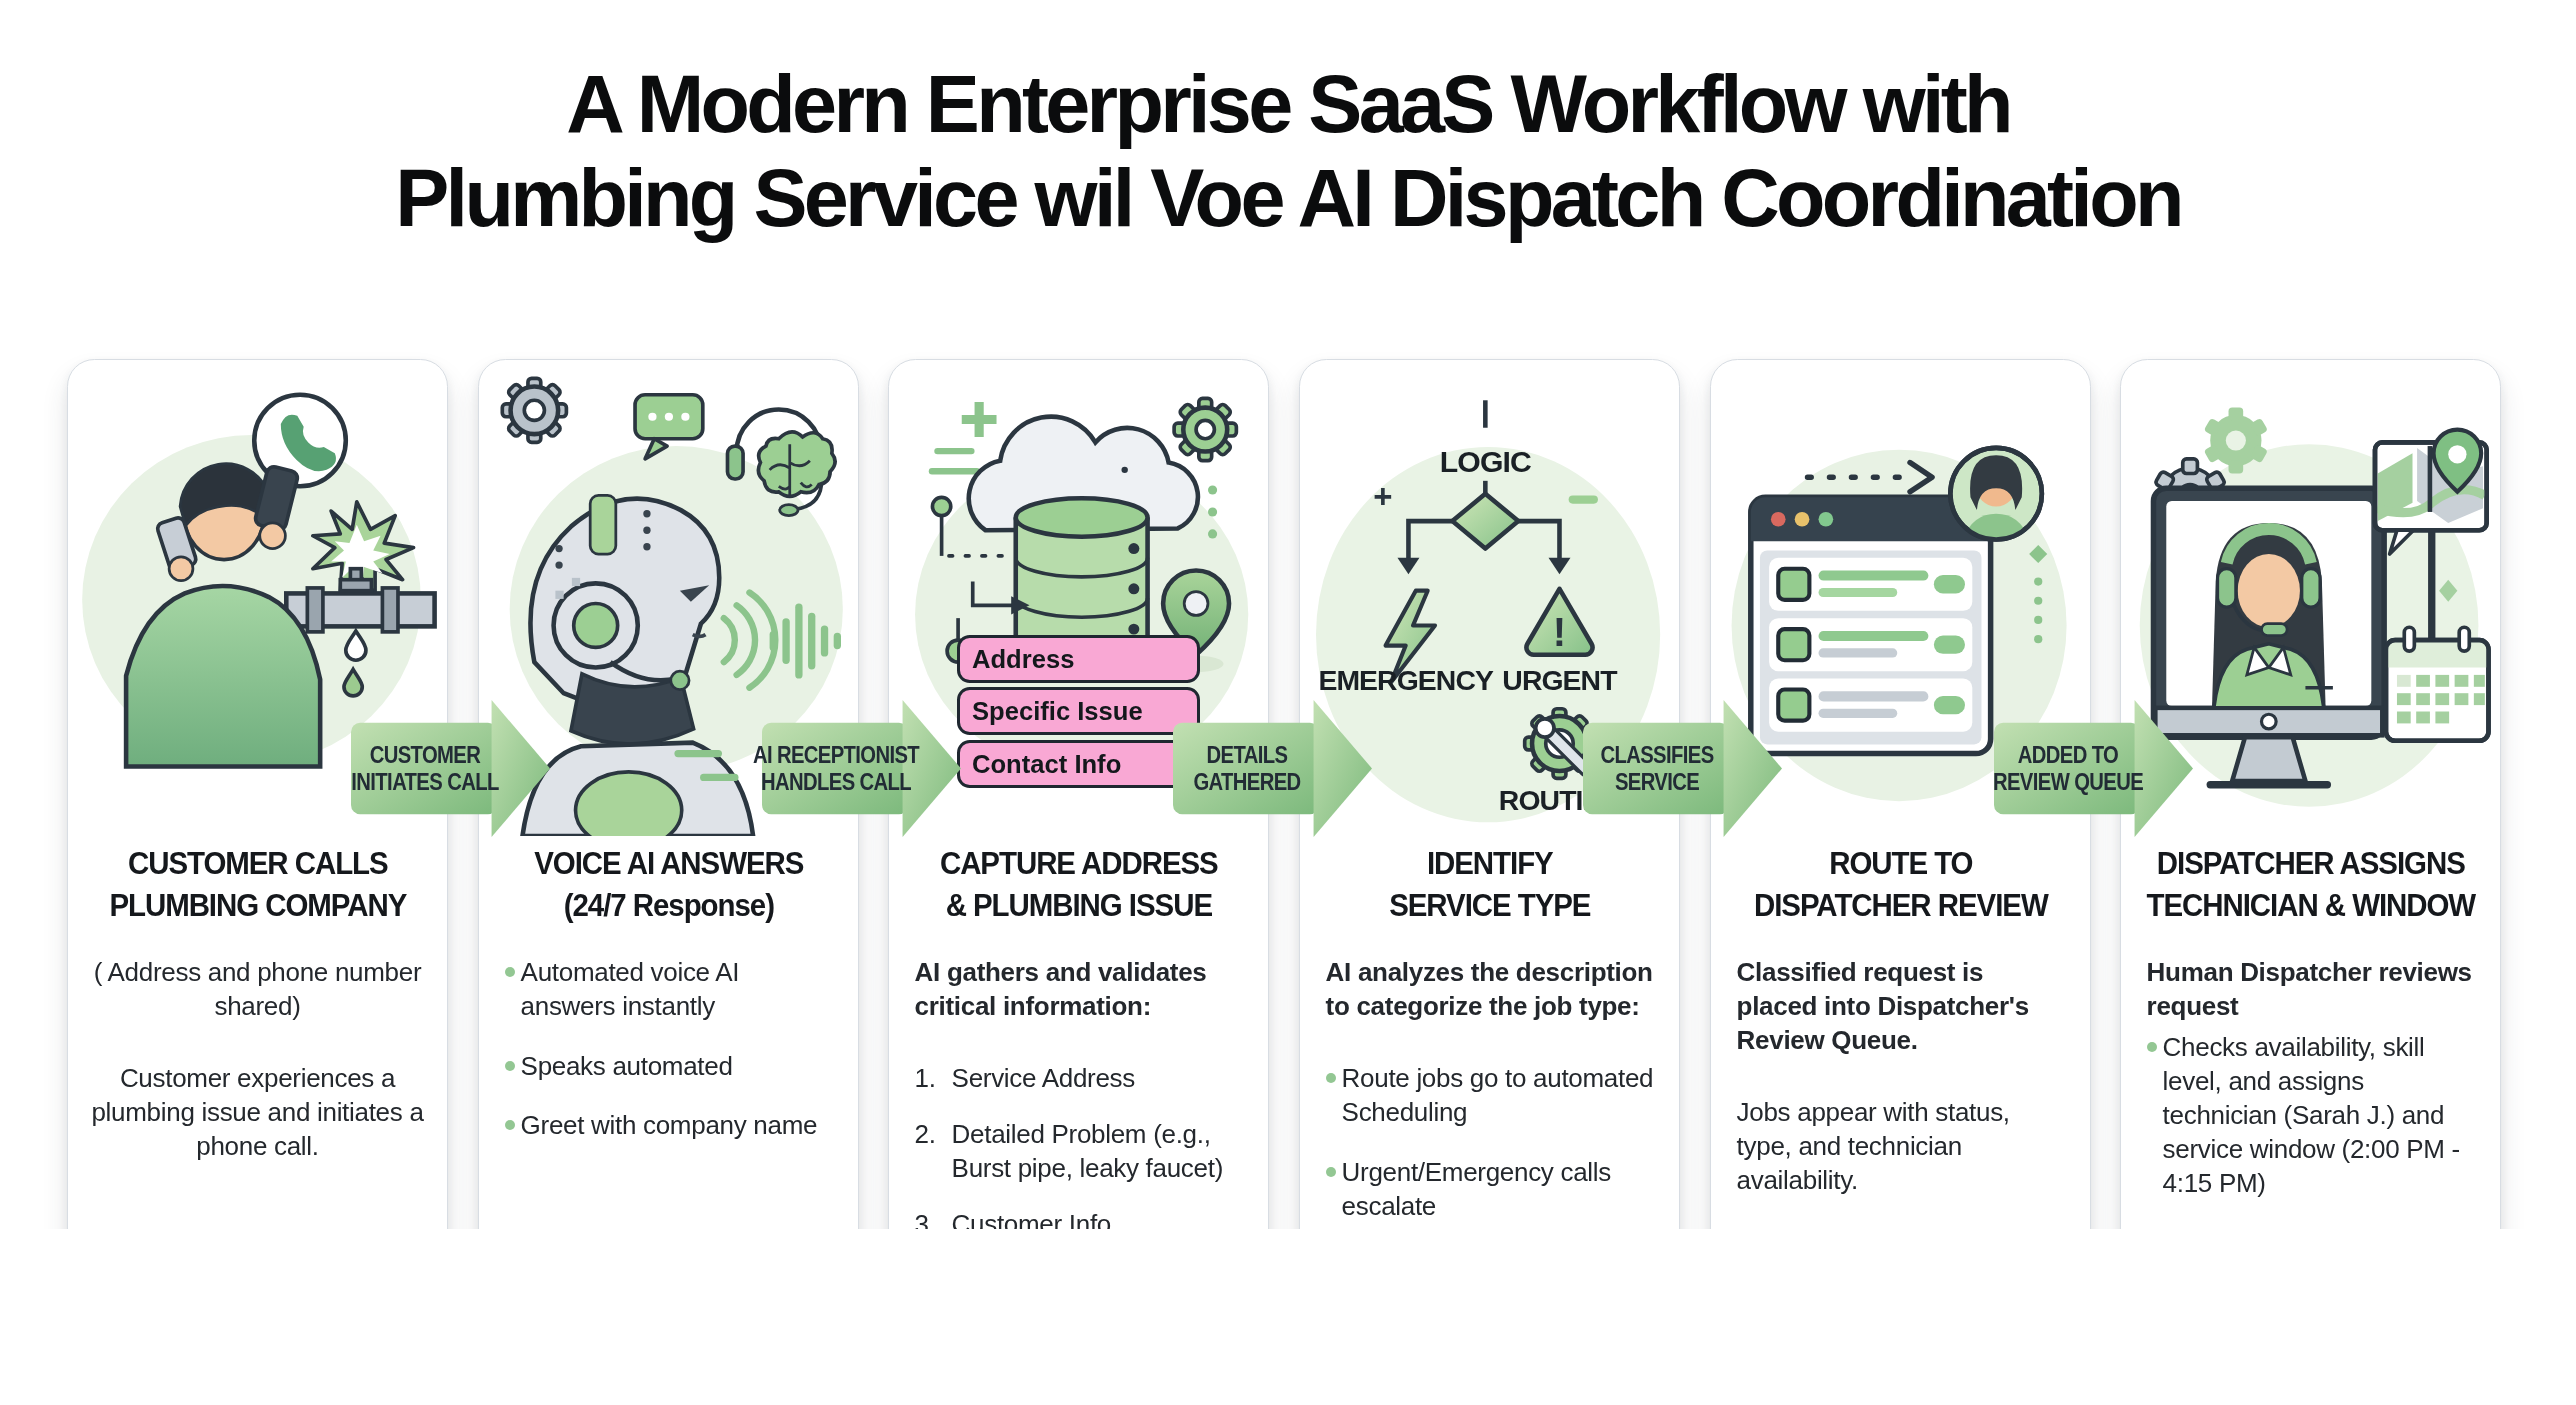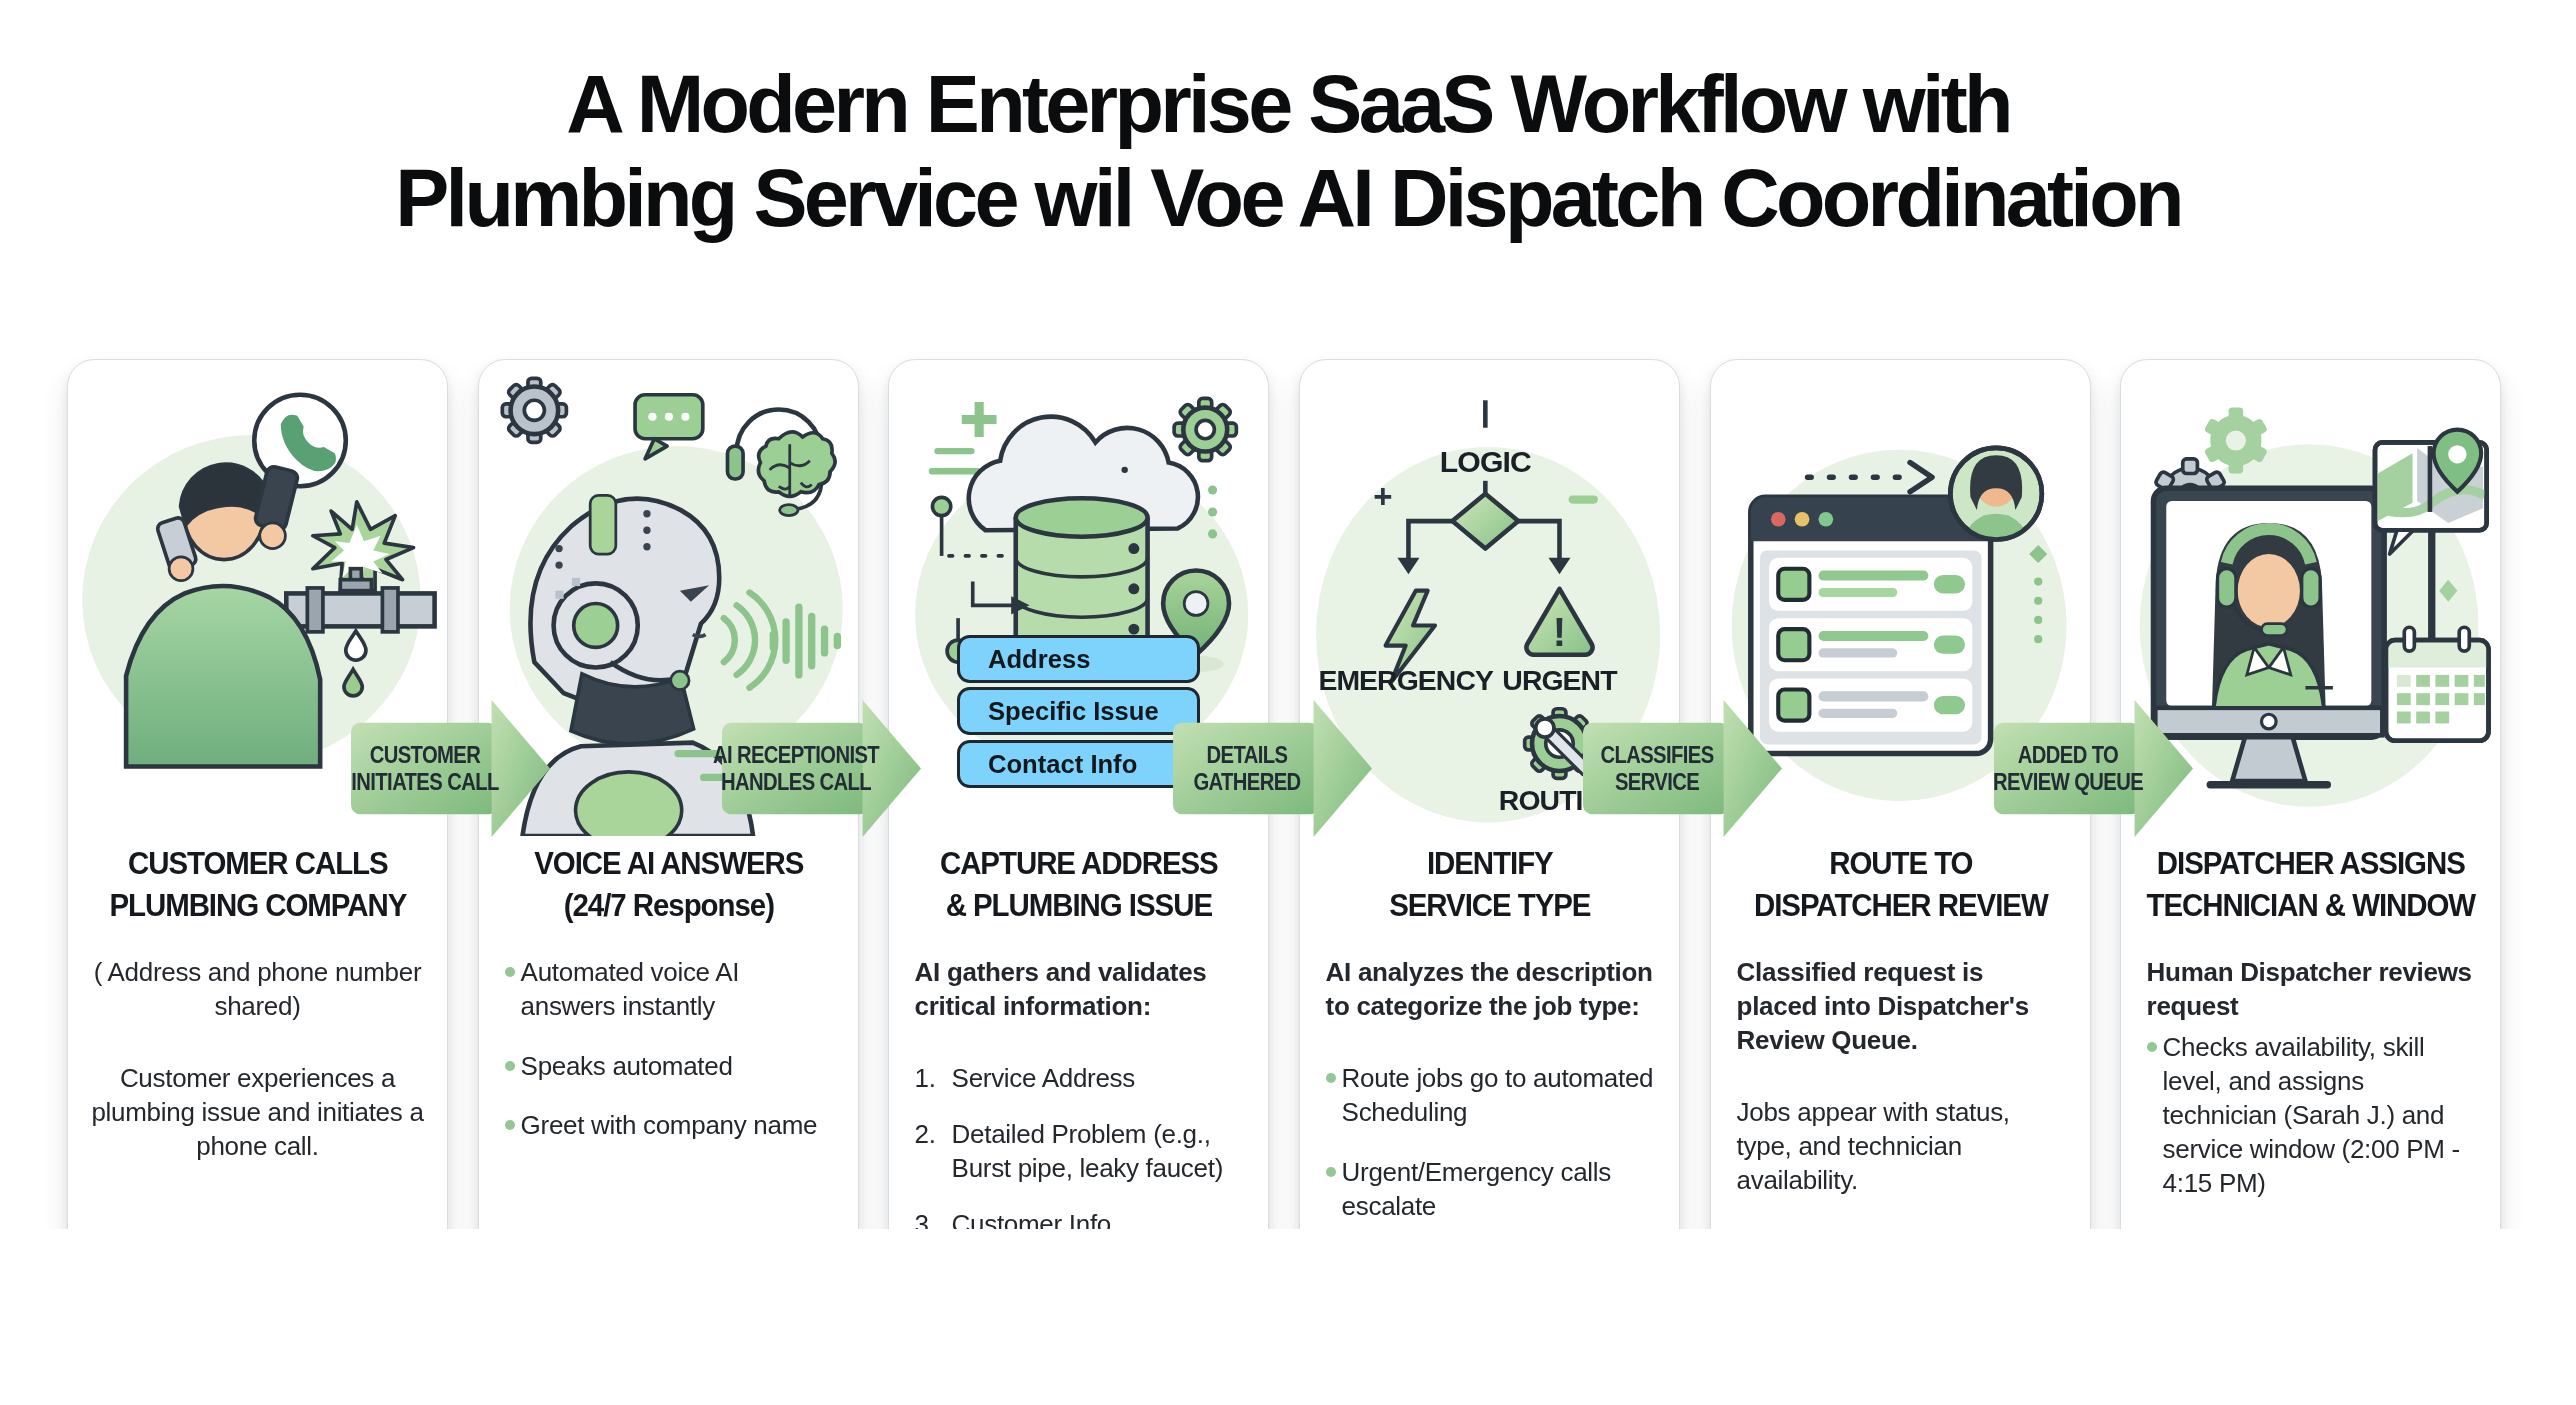--- a/index.html
+++ b/index.html
@@ -18,23 +18,23 @@
   .body{position:absolute;top:595px;left:25.6px;right:22px;font-size:26px;line-height:34px;
         color:#24282d;letter-spacing:-0.3px;}
   .body.center{text-align:center;left:22px;right:22px;}
   .body p{margin:0 0 38px 0;}
   .lead{font-weight:bold;margin:0 0 24px 0;}
   .lead.gap{margin-bottom:38px;}
   .bul{display:flex;gap:6px;margin-bottom:25.6px;}
   .bul .dot{flex:none;width:10px;height:10px;border-radius:50%;background:#93c793;margin-top:12px;}
   .num{display:flex;margin-bottom:22px;}
   .num .n{flex:none;width:37px;}
-  .fieldbox{position:absolute;left:68px;width:243px;height:48px;background:#7dd3fc;
+  .fieldbox{position:absolute;left:68px;width:243px;height:48px;background:#f9a8d4;
             border:3.7px solid #1f2730;border-radius:12.8px;display:flex;align-items:center;
-            padding-left:28px;box-sizing:border-box;font-weight:bold;font-size:25.6px;color:#14181c;}
+            padding-left:12px;box-sizing:border-box;font-weight:bold;font-size:25.6px;color:#14181c;}
   .arrow{position:absolute;top:698px;width:199px;height:141px;}
   .arrow svg{position:absolute;inset:0;}
   .alabel{position:absolute;left:0;top:25px;width:148px;height:91px;display:flex;
           flex-direction:column;justify-content:center;align-items:center;
           font-weight:bold;font-size:23px;line-height:26.5px;color:#222c35;
           letter-spacing:-0.7px;transform:scaleX(.88);white-space:nowrap;}
   .dispatch-badge{position:absolute;top:871px;left:24px;display:flex;align-items:center;gap:14.6px;}
   .check-circle{width:42px;height:42px;border-radius:50%;
                 background:linear-gradient(135deg,#93d6a5,#6fb67e);
                 display:flex;align-items:center;justify-content:center;
@@ -545,21 +545,21 @@
         </defs>
       <rect x="0" y="27" width="160" height="100" rx="10" fill="url(#ag1)"></rect>
       <polygon points="154,2 218,77 154,152" fill="url(#ag1)"></polygon>
     </svg>
     <div class="alabel">
       <span>CUSTOMER</span>
       <span>INITIATES CALL</span>
     </div>
   </div>
 
-  <div class="arrow" style="left:722px">
+  <div class="arrow" style="left:762px">
     <svg width="199" height="141" viewBox="0 0 218 154">
       <defs>
           <linearGradient id="ag2" x1="0" y1="0" x2="1" y2="1">
             <stop offset="0" stop-color="#c2e0b2"></stop>
             <stop offset="1" stop-color="#7cb97c"></stop>
           </linearGradient>
         </defs>
       <rect x="0" y="27" width="160" height="100" rx="10" fill="url(#ag2)"></rect>
       <polygon points="154,2 218,77 154,152" fill="url(#ag2)"></polygon>
     </svg>

